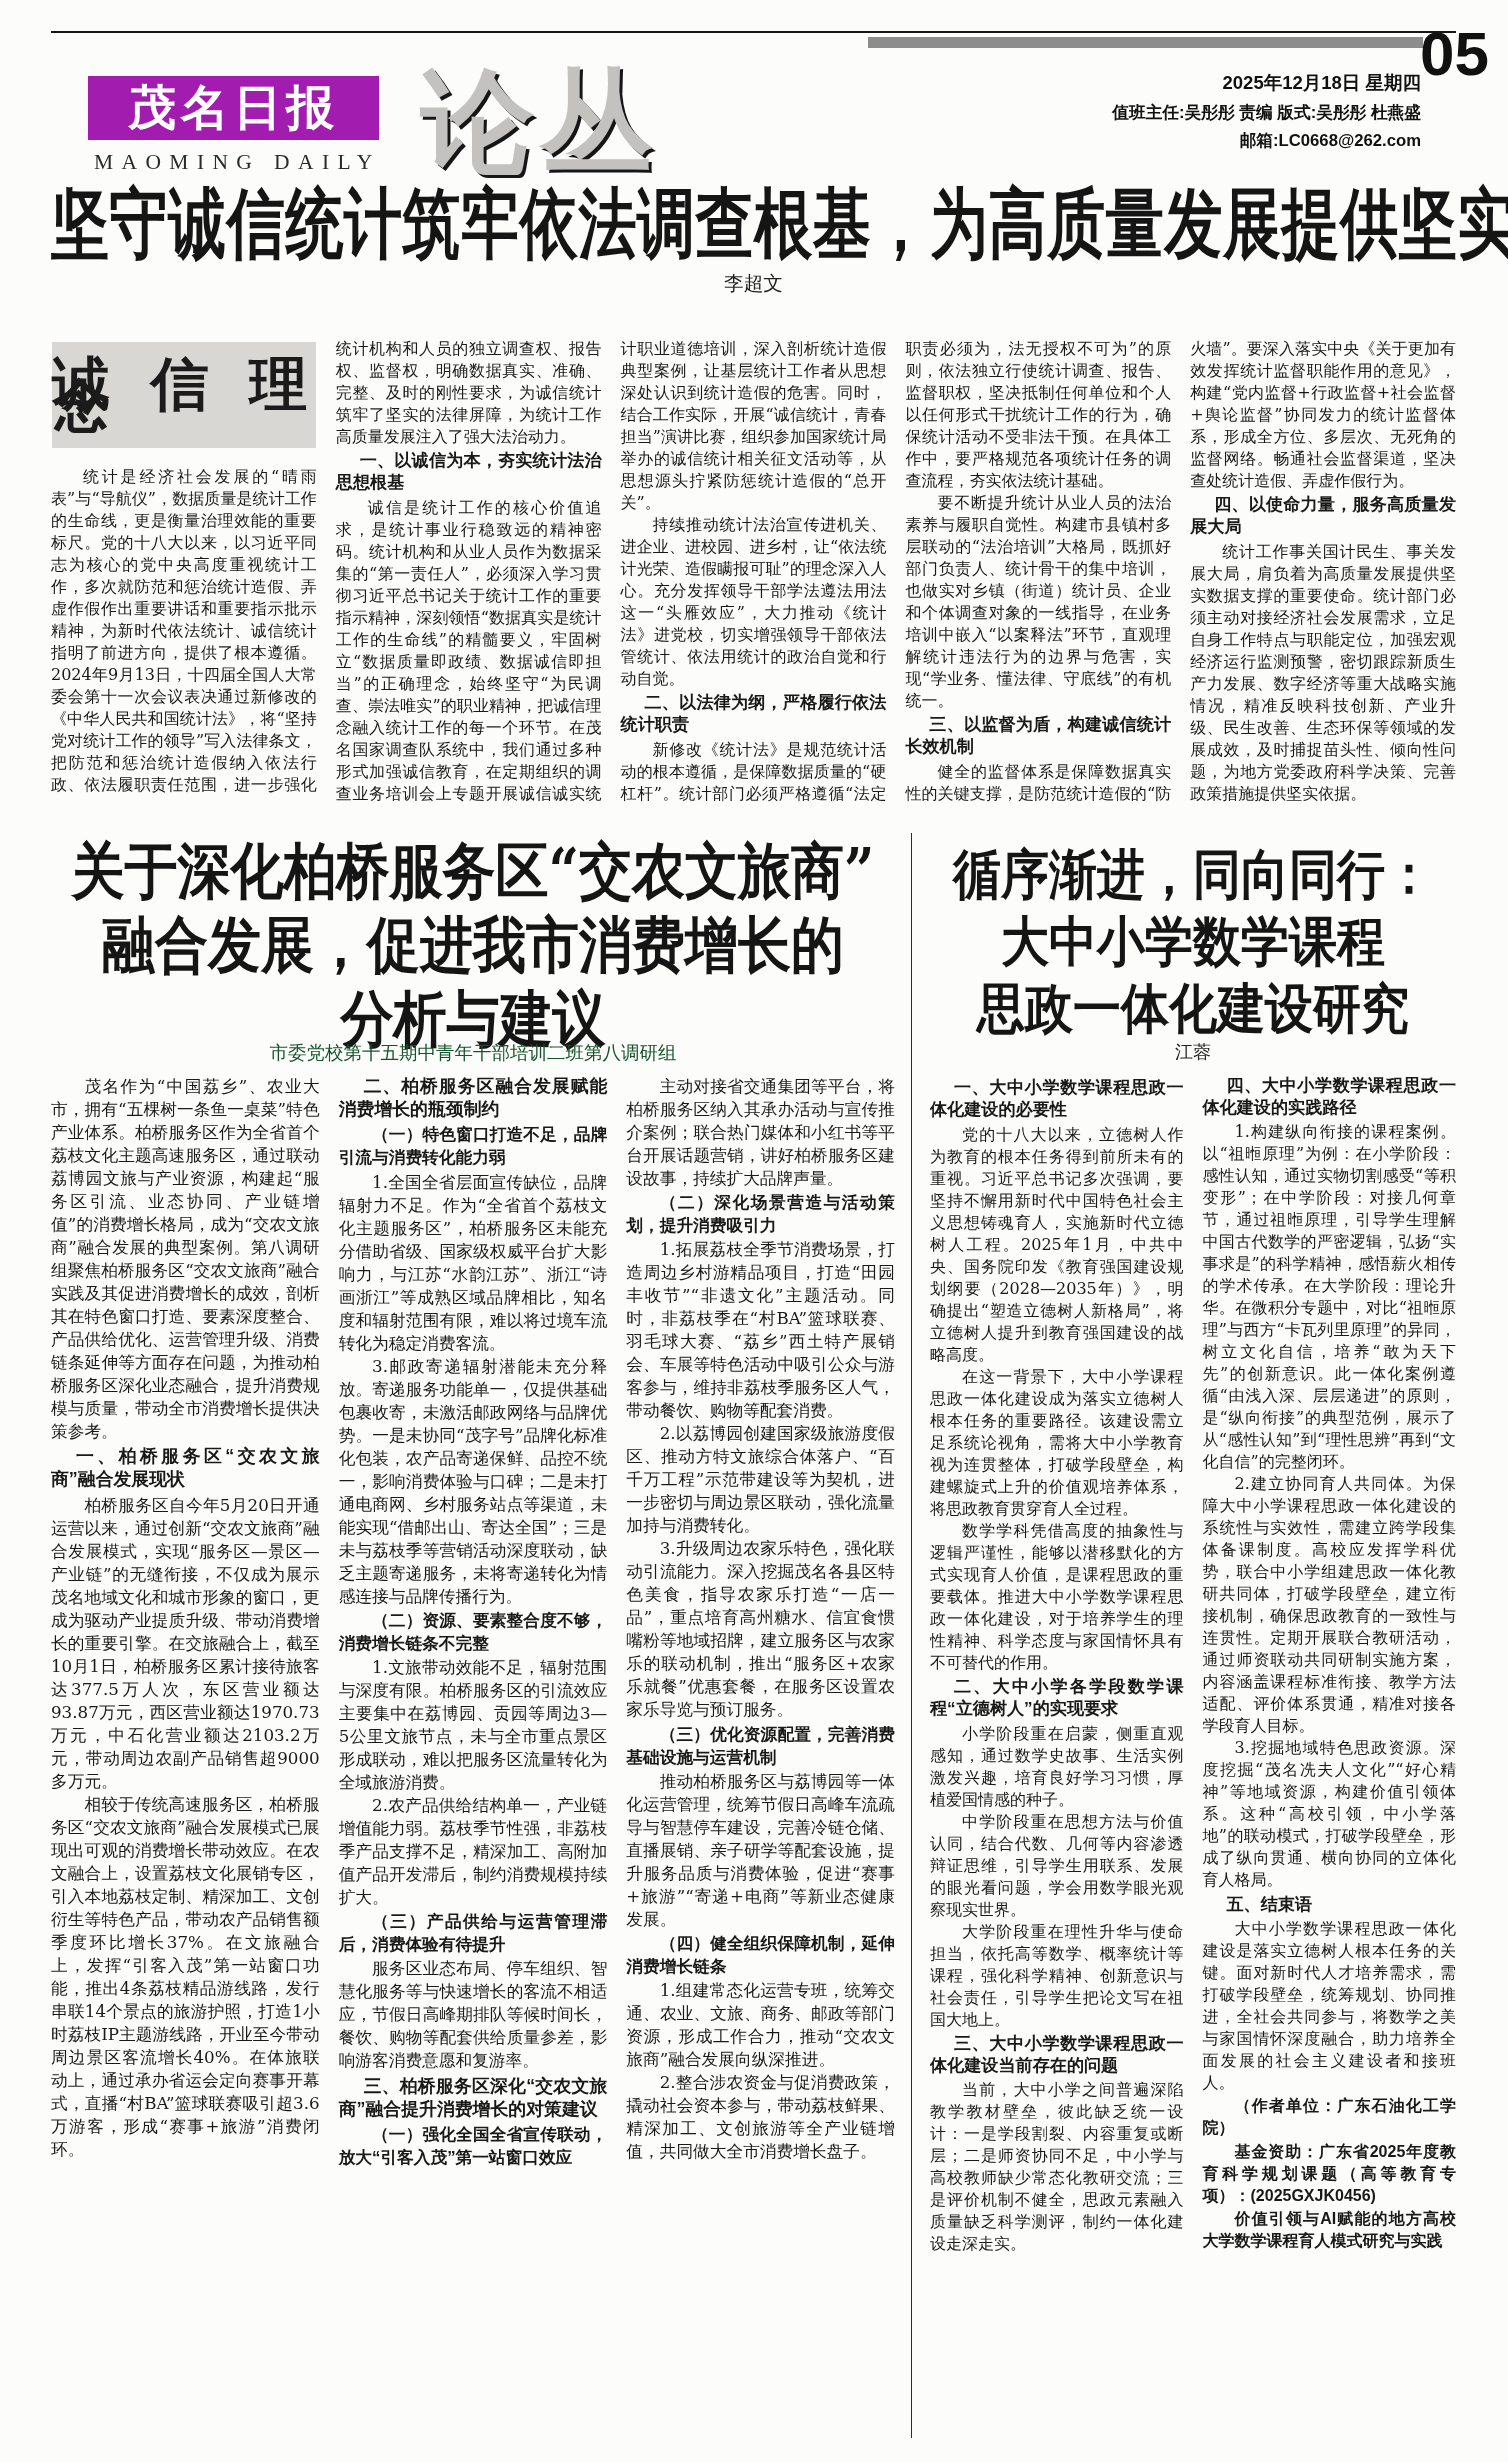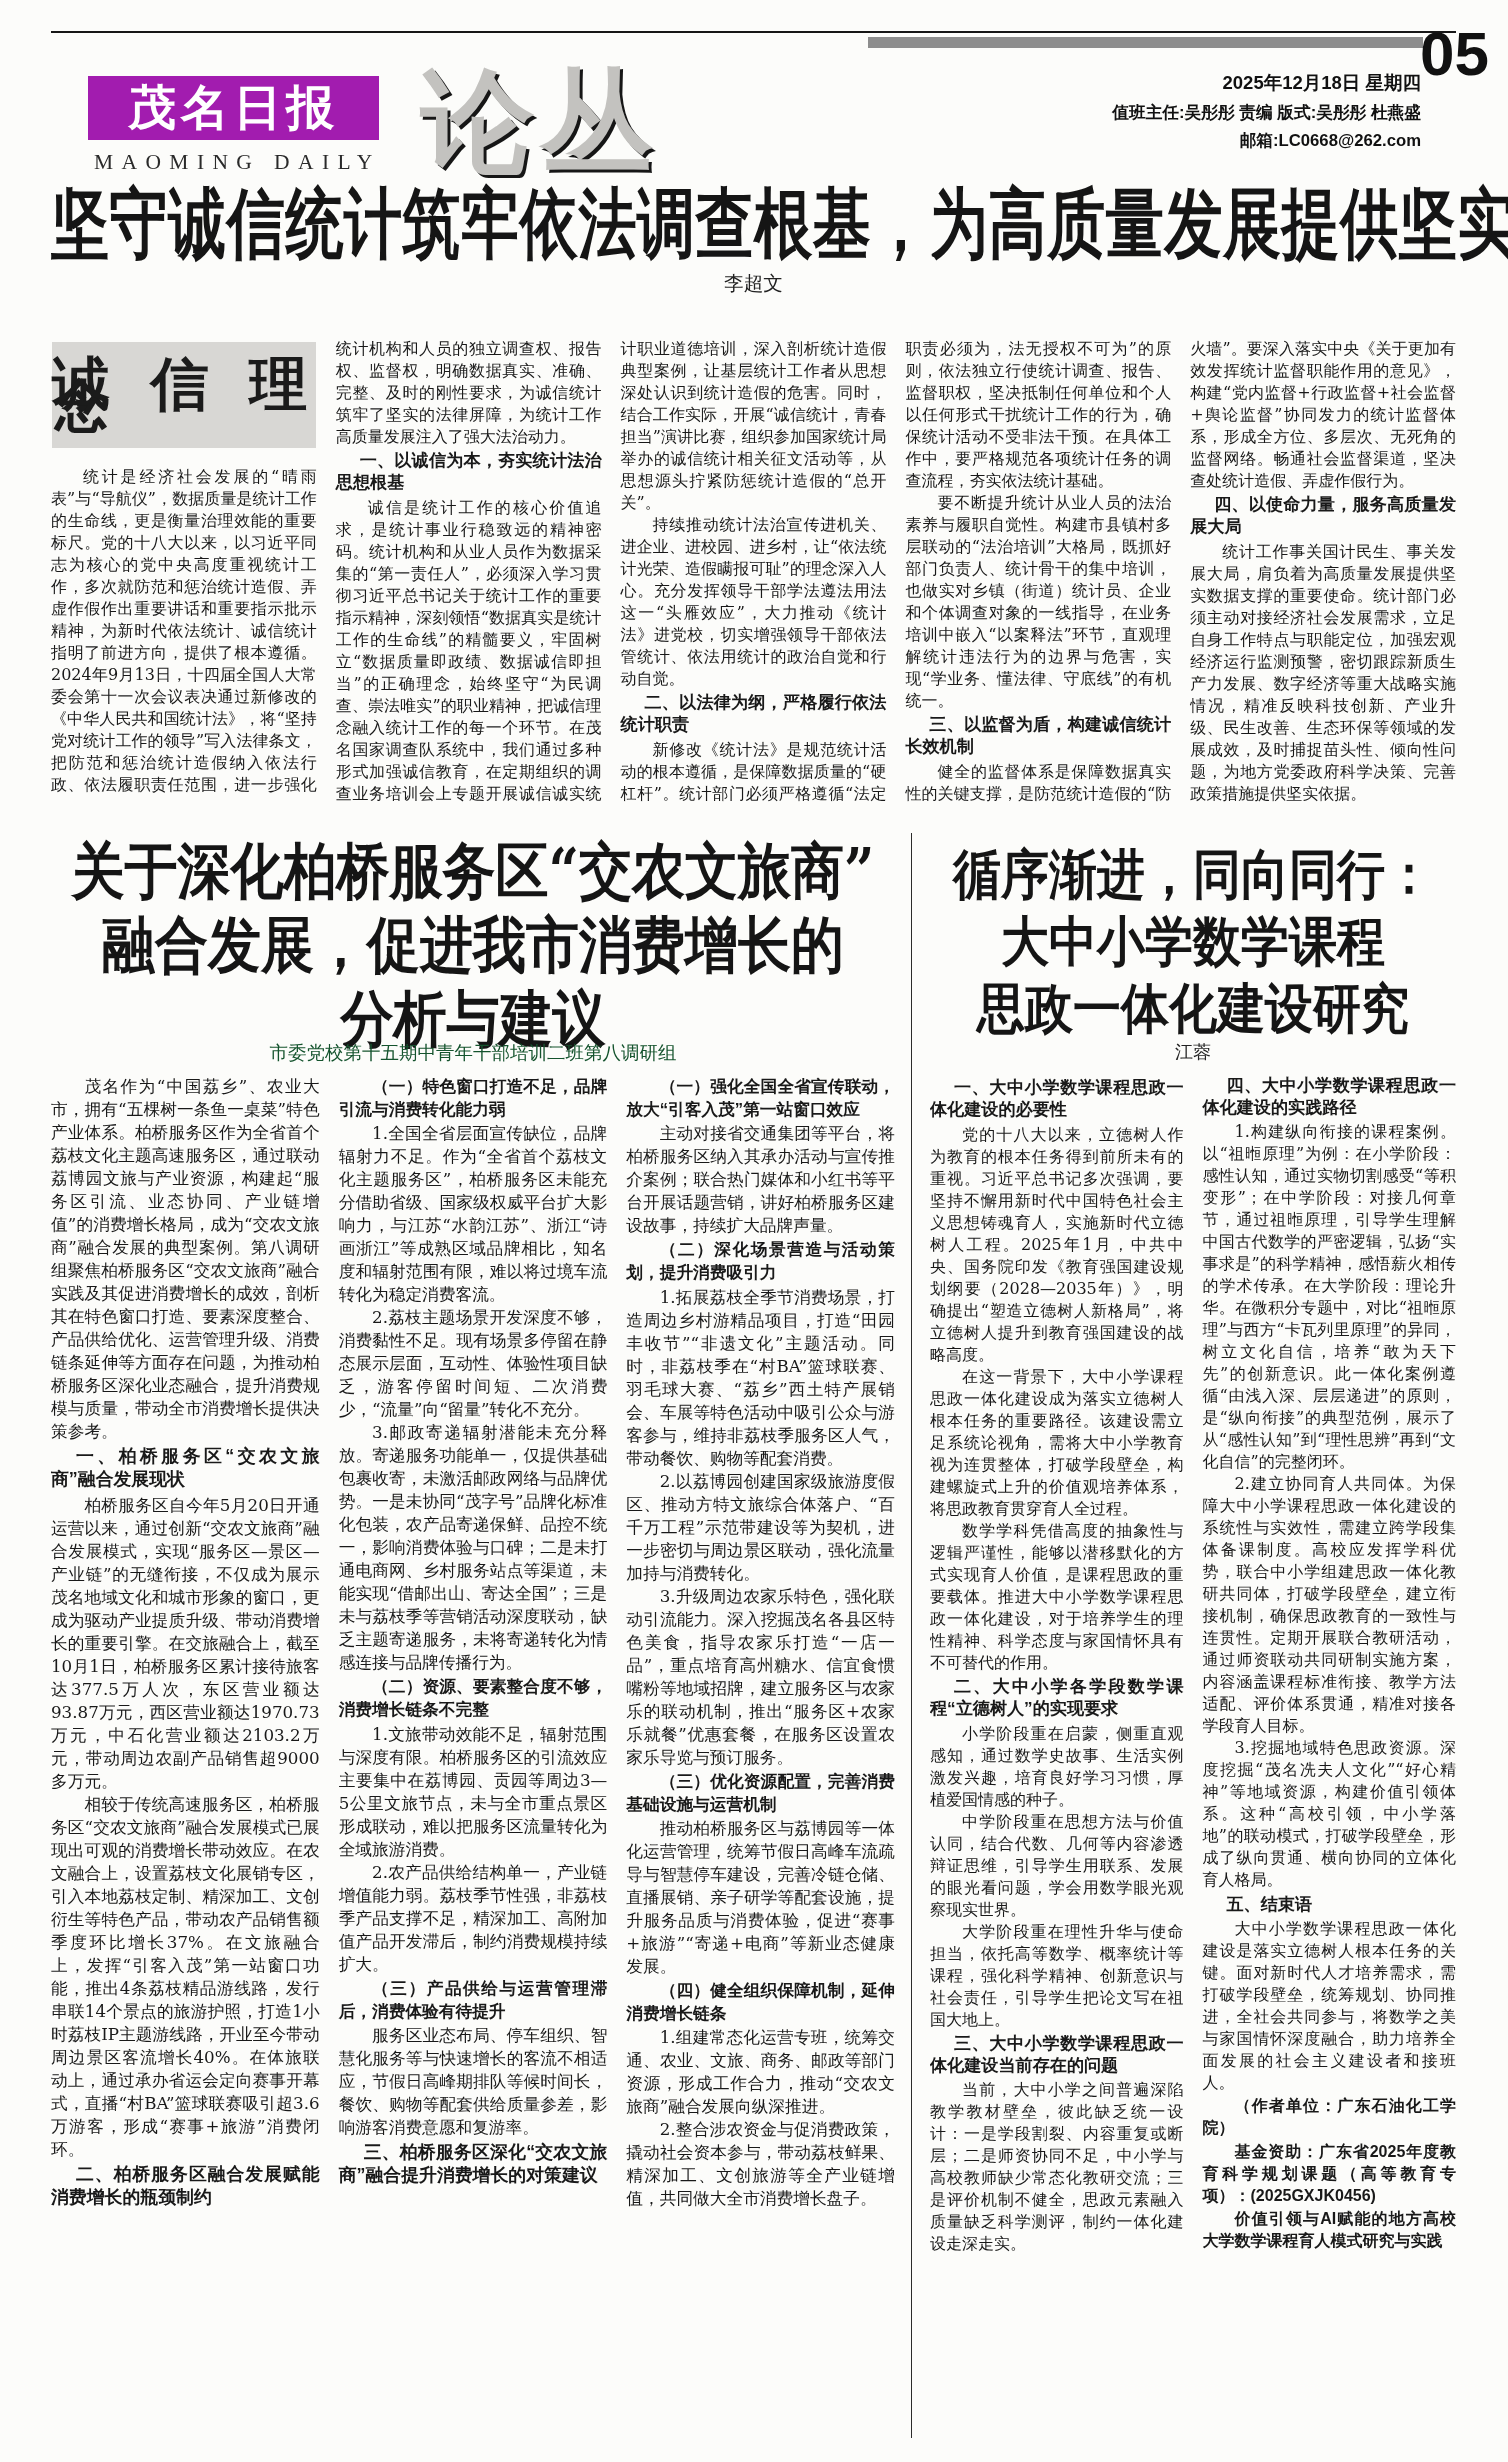--- a/index.html
+++ b/index.html
@@ -106,21 +106,20 @@
     </div>
   <div class="a2-byline">市委党校第十五期中青年干部培训二班第八调研组</div>
   <div class="a2-body">
       <div class="p">茂名作为“中国荔乡”、农业大市，拥有“五棵树一条鱼一桌菜”特色产业体系。柏桥服务区作为全省首个荔枝文化主题高速服务区，通过联动荔博园文旅与产业资源，构建起“服务区引流、业态协同、产业链增值”的消费增长格局，成为“交农文旅商”融合发展的典型案例。第八调研组聚焦柏桥服务区“交农文旅商”融合实践及其促进消费增长的成效，剖析其在特色窗口打造、要素深度整合、产品供给优化、运营管理升级、消费链条延伸等方面存在问题，为推动柏桥服务区深化业态融合，提升消费规模与质量，带动全市消费增长提供决策参考。</div>
       <div class="h">一、柏桥服务区“交农文旅商”融合发展现状</div>
       <div class="p">柏桥服务区自今年5月20日开通运营以来，通过创新“交农文旅商”融合发展模式，实现“服务区—景区—产业链”的无缝衔接，不仅成为展示茂名地域文化和城市形象的窗口，更成为驱动产业提质升级、带动消费增长的重要引擎。在交旅融合上，截至10月1日，柏桥服务区累计接待旅客达377.5万人次，东区营业额达93.87万元，西区营业额达1970.73万元，中石化营业额达2103.2万元，带动周边农副产品销售超9000多万元。</div>
       <div class="p">相较于传统高速服务区，柏桥服务区“交农文旅商”融合发展模式已展现出可观的消费增长带动效应。在农文融合上，设置荔枝文化展销专区，引入本地荔枝定制、精深加工、文创衍生等特色产品，带动农产品销售额季度环比增长37%。在文旅融合上，发挥“引客入茂”第一站窗口功能，推出4条荔枝精品游线路，发行串联14个景点的旅游护照，打造1小时荔枝IP主题游线路，开业至今带动周边景区客流增长40%。在体旅联动上，通过承办省运会定向赛事开幕式，直播“村BA”篮球联赛吸引超3.6万游客，形成“赛事+旅游”消费闭环。</div>
       <div class="h">二、柏桥服务区融合发展赋能消费增长的瓶颈制约</div>
       <div class="h2">（一）特色窗口打造不足，品牌引流与消费转化能力弱</div>
       <div class="p">1.全国全省层面宣传缺位，品牌辐射力不足。作为“全省首个荔枝文化主题服务区”，柏桥服务区未能充分借助省级、国家级权威平台扩大影响力，与江苏“水韵江苏”、浙江“诗画浙江”等成熟区域品牌相比，知名度和辐射范围有限，难以将过境车流转化为稳定消费客流。</div>
-      <div class="p">2.荔枝主题场景开发深度不够，消费黏性不足。现有场景多停留在静态展示层面，互动性、体验性项目缺乏，游客停留时间短、二次消费少，“流量”向“留量”转化不充分。</div>
       <div class="p">3.邮政寄递辐射潜能未充分释放。寄递服务功能单一，仅提供基础包裹收寄，未激活邮政网络与品牌优势。一是未协同“茂字号”品牌化标准化包装，农产品寄递保鲜、品控不统一，影响消费体验与口碑；二是未打通电商网、乡村服务站点等渠道，未能实现“借邮出山、寄达全国”；三是未与荔枝季等营销活动深度联动，缺乏主题寄递服务，未将寄递转化为情感连接与品牌传播行为。</div>
       <div class="h2">（二）资源、要素整合度不够，消费增长链条不完整</div>
       <div class="p">1.文旅带动效能不足，辐射范围与深度有限。柏桥服务区的引流效应主要集中在荔博园、贡园等周边3—5公里文旅节点，未与全市重点景区形成联动，难以把服务区流量转化为全域旅游消费。</div>
       <div class="p">2.农产品供给结构单一，产业链增值能力弱。荔枝季节性强，非荔枝季产品支撑不足，精深加工、高附加值产品开发滞后，制约消费规模持续扩大。</div>
       <div class="h2">（三）产品供给与运营管理滞后，消费体验有待提升</div>
       <div class="p">服务区业态布局、停车组织、智慧化服务等与快速增长的客流不相适应，节假日高峰期排队等候时间长，餐饮、购物等配套供给质量参差，影响游客消费意愿和复游率。</div>
       <div class="h">三、柏桥服务区深化“交农文旅商”融合提升消费增长的对策建议</div>
       <div class="h2">（一）强化全国全省宣传联动，放大“引客入茂”第一站窗口效应</div>
       <div class="p">主动对接省交通集团等平台，将柏桥服务区纳入其承办活动与宣传推介案例；联合热门媒体和小红书等平台开展话题营销，讲好柏桥服务区建设故事，持续扩大品牌声量。</div>
       <div class="h2">（二）深化场景营造与活动策划，提升消费吸引力</div>

